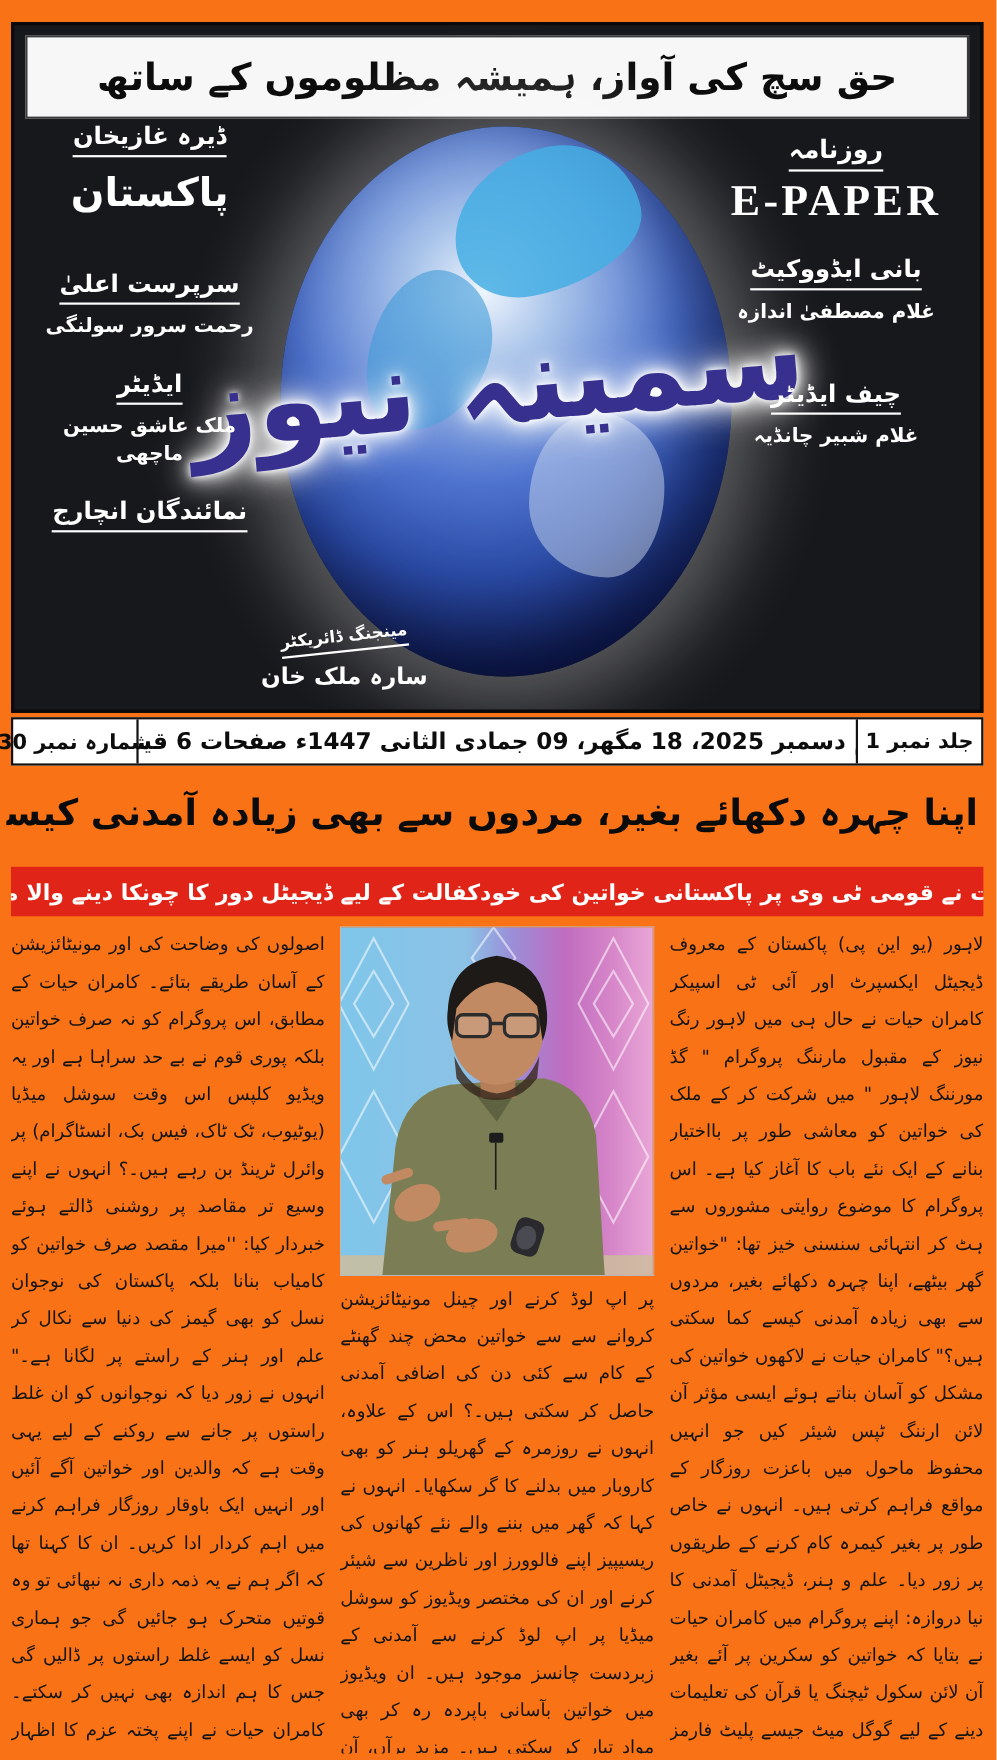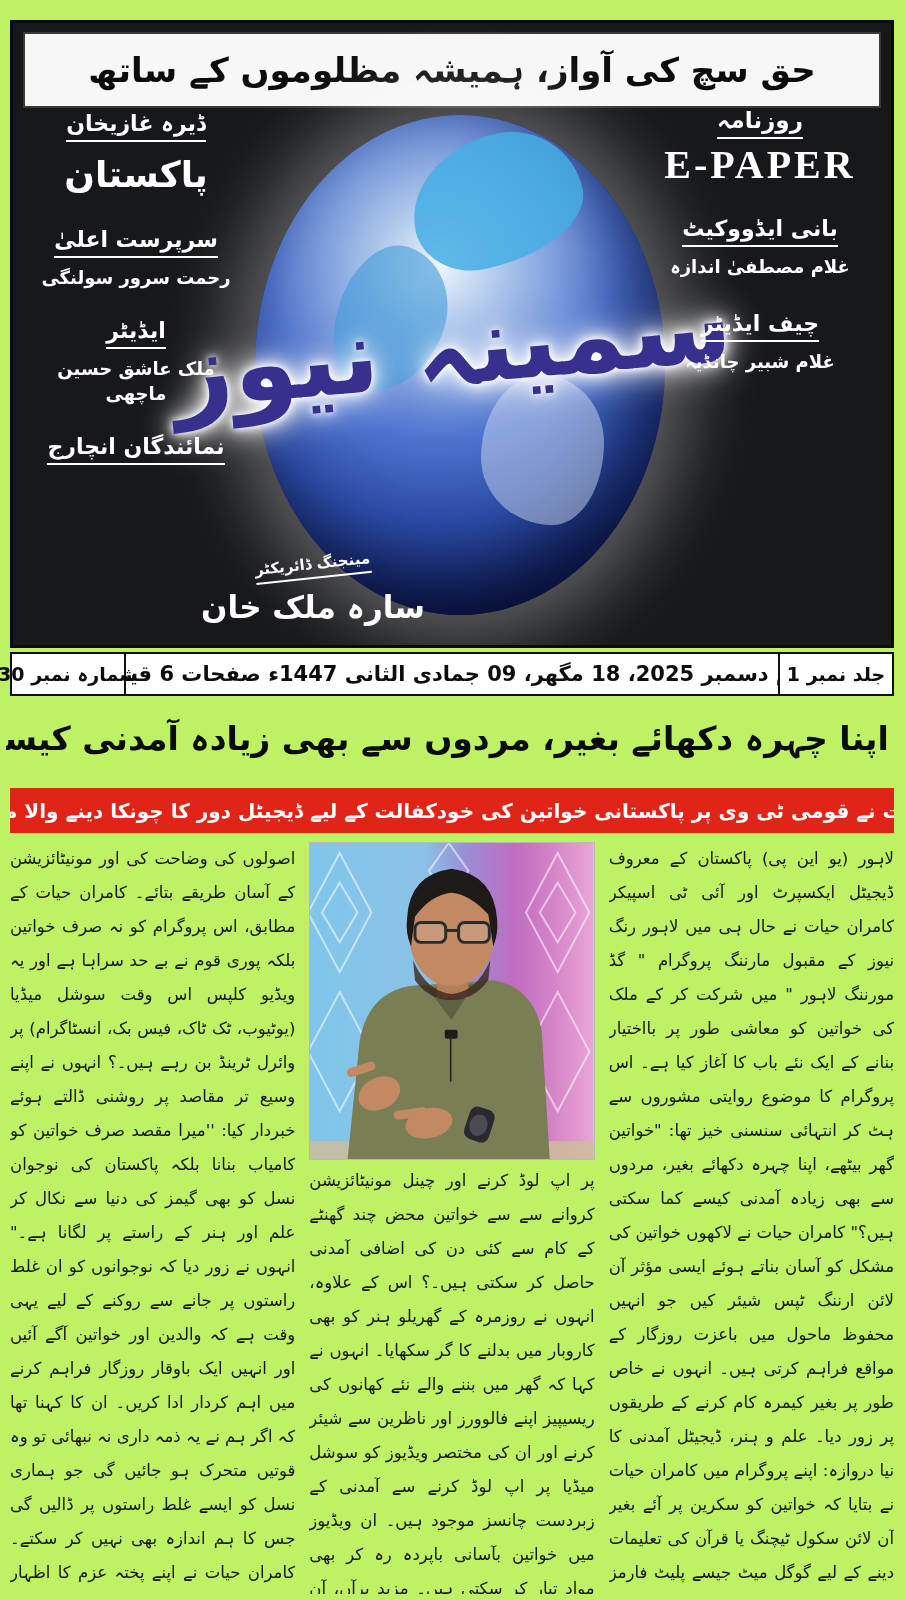--- a/index.html
+++ b/index.html
@@ -1,17 +1,17 @@
 <!DOCTYPE html>
 <html lang="ur"><head>
 <meta charset="utf-8">
 <style>
   html,body{margin:0;padding:0;background:#ffffff;}
   body{width:906px;height:1600px;font-family:"DejaVu Sans",sans-serif;overflow:hidden;}
-  .page{position:relative;width:906px;height:1600px;background:#bef264;}
+  .page{position:relative;width:906px;height:1600px;background:#f97316;}
 
   
   .masthead{position:absolute;left:10px;top:20px;width:884px;height:628px;
     background:#17181c;border:3px solid #0b0b0d;box-sizing:border-box;overflow:hidden;}
   .slogan{position:absolute;left:10px;top:9px;right:10px;height:76px;background:#f7f7f7;
     border:2px solid #3a3a3e;box-sizing:border-box;display:flex;align-items:center;justify-content:center;
     font-size:34px;font-weight:bold;color:#0c0c0c;direction:rtl;white-space:nowrap;overflow:hidden;}
   .globe{position:absolute;left:242px;top:92px;width:410px;height:500px;border-radius:50%;
     background:radial-gradient(circle at 45% 30%, #eef5fd 0%, #a9c4ea 16%, #4e73cf 42%, #2a4aa5 62%, #14245f 82%, #0b1233 100%);
     box-shadow:0 0 70px 28px rgba(255,255,255,0.30), inset -24px -30px 70px rgba(0,0,25,0.55);}
@@ -19,30 +19,30 @@
     background:#45aee4;opacity:.85;border-radius:58% 42% 65% 35%/60% 55% 45% 40%;transform:rotate(-12deg);}
   .globe .land2{position:absolute;left:20%;top:26%;width:26%;height:30%;
     background:#3f9bd8;opacity:.6;border-radius:45% 55% 60% 40%/50% 45% 55% 50%;transform:rotate(18deg);}
   .globe .land3{position:absolute;left:55%;top:52%;width:30%;height:30%;
     background:#c9d8ee;opacity:.5;border-radius:50% 50% 42% 58%/55% 45% 55% 45%;}
   .paper-title{position:absolute;left:0;right:0;top:268px;text-align:center;direction:rtl;
     font-size:104px;font-weight:bold;color:#37308f;transform:rotate(-5deg);line-height:1.1;
     text-shadow:0 0 6px #fff,0 0 14px #fff,0 0 26px #fff,0 0 40px rgba(255,255,255,.9);}
   .mast-col{position:absolute;color:#fff;text-align:center;direction:rtl;}
   .mast-left{left:12px;top:88px;width:222px;}
-  .mast-right{right:12px;top:84px;width:238px;}
+  .mast-right{right:12px;top:100px;width:238px;}
   .m-label{display:inline-block;font-size:22px;font-weight:bold;border-bottom:2px solid #fff;padding-bottom:4px;}
   .m-name{font-size:18px;font-weight:bold;line-height:1.35;margin-top:8px;}
   .m-big{font-size:36px;font-weight:bold;margin-top:12px;}
-  .gap-lg{margin-top:32px;}
+  .gap-lg{margin-top:50px;}
   .gap-md{margin-top:28px;}
   .epaper{font-family:Liberation Serif, serif;font-size:40px;font-weight:bold;letter-spacing:3px;margin-top:2px;}
   .mast-md{position:absolute;left:150px;bottom:16px;width:300px;color:#fff;text-align:center;direction:rtl;}
   .mast-md .m-label{font-size:15px;transform:rotate(-6deg);}
-  .mast-md .m-name{font-size:31px;}
+  .mast-md .m-name{font-size:21px;}
 
   
   .dateline{position:absolute;left:10px;top:652px;width:884px;height:44px;display:flex;direction:rtl;
     border:2px solid #111;box-sizing:border-box;background:#fff;align-items:stretch;font-weight:bold;color:#0d0d0d;}
   .dl-cell{display:flex;align-items:center;justify-content:center;font-size:19px;direction:rtl;white-space:nowrap;}
   .dl-volume{width:112px;border-left:2px solid #111;}
   .dl-date{flex:1;font-size:21px;overflow:hidden;}
   .dl-issue{width:112px;border-right:2px solid #111;}
 
   

